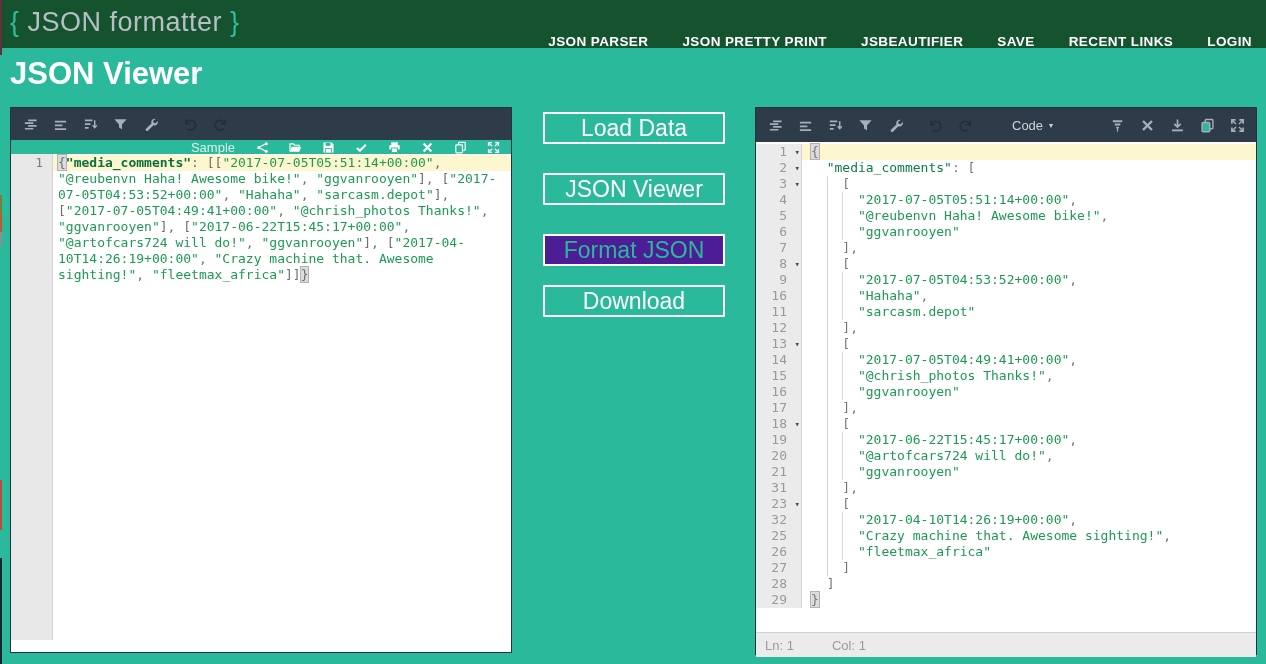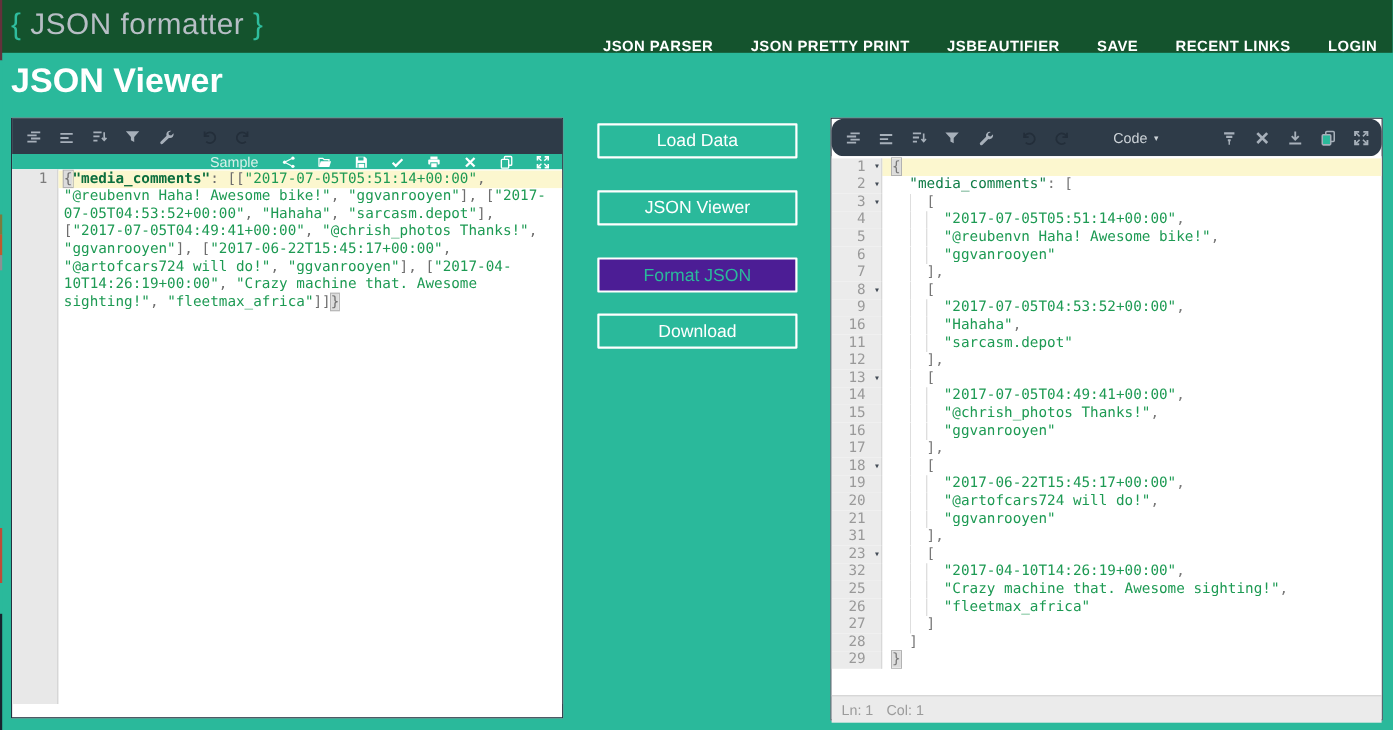--- a/index.html
+++ b/index.html
@@ -20,21 +20,21 @@
   .nav-item{color:#fff;font-size:13.5px;font-weight:bold;letter-spacing:.4px;cursor:pointer;white-space:nowrap;margin-top:35px;}
 
   .title{position:absolute;top:56px;left:10px;margin:0;font-size:31px;font-weight:bold;color:#fff;z-index:5;}
 
   
   .panel{position:absolute;background:#fff;border:1px solid #24313f;box-sizing:border-box;z-index:5;}
   .panel.left{left:10px;top:107px;width:502px;height:546px;}
   .panel.right{left:755px;top:107px;width:502px;height:548px;}
 
   .tb{height:32px;background:#2e3b48;display:flex;align-items:center;padding:0 8px;}
-  .tb2{height:34px;border-radius:11px;}
+  .tb2{height:34px;}
   .tb-group{display:flex;align-items:center;gap:8px;}
   .tbicon{width:22px;height:22px;display:flex;align-items:center;justify-content:center;color:#a7b0ba;cursor:pointer;flex:none;}
   .tbicon svg{width:15px;height:15px;display:block;}
   .tbicon.disabled{color:#232e3a;cursor:default;}
   .tbicon[data-name="undo-icon"]{margin-left:10px;}
   .mode{margin-left:36px;color:#cdd3d8;font-size:13px;cursor:pointer;display:flex;align-items:center;}
   .mode .caret{font-size:8px;margin-left:6px;color:#cdd3d8;}
   .tb-spacer{flex:1;}
 
   
@@ -55,38 +55,38 @@
   .edl .gutter{width:42px;flex:none;background:#e8e8e8;border-right:1px solid #d2d2d2;
     color:#7c7c7c;text-align:right;padding:1px 9px 0 0;box-sizing:border-box;}
   .codewrap{position:relative;flex:1;padding:1px 3px 0 5px;color:#6e6e6e;overflow:hidden;}
   .codewrap .hl{position:absolute;top:1px;left:0;right:0;height:16px;background:#fcf7cf;}
   .codetext{position:relative;white-space:pre-wrap;overflow-wrap:break-word;}
   .edl .k{font-weight:bold;color:#0b6e3d;}
 
   
   .actions{position:absolute;left:543px;top:112px;width:182px;display:flex;flex-direction:column;z-index:5;}
   .act{height:32px;box-sizing:border-box;border:2px solid #fff;border-radius:1px;background:transparent;
-    color:#fff;font-size:16px;font-family:"Liberation Sans",sans-serif;cursor:pointer;padding:0;line-height:27px;}
+    color:#fff;font-size:23px;font-family:"Liberation Sans",sans-serif;cursor:pointer;padding:0;line-height:27px;}
   .act.solid{background:#4c1d95;color:#2ab99b;}
   .act:nth-child(2){margin-top:29px;}
   .act:nth-child(3){margin-top:29px;}
   .act:nth-child(4){margin-top:19px;}
 
   
   .lines{height:490px;background:#fff;overflow:hidden;padding-top:2px;box-sizing:border-box;}
   .cline{display:flex;}
   .cline .gut{width:46px;flex:none;background:#ebebeb;border-right:1px solid #d6d6d6;position:relative;color:#999;box-sizing:border-box;}
   .cline .num{display:block;text-align:right;padding-right:14px;}
   .cline .fold{position:absolute;right:1px;top:1px;font-size:9px;line-height:14px;color:#434c57;cursor:pointer;}
   .cline .code{flex:1;padding-left:9px;color:#777;white-space:pre;}
   .cline.active .code{background:#fcf7cf;}
   .ind{display:inline-block;white-space:pre;}
   .ind.g{box-shadow:inset 1px 0 0 #d6d6d6;}
 
-  .status{height:24px;background:#ebebeb;border-top:1px solid #d2d2d2;display:flex;align-items:center;gap:12px;
+  .status{height:24px;background:#ebebeb;border-top:1px solid #d2d2d2;display:flex;align-items:center;gap:38px;
     padding:0 9px;color:#9b9b9b;font-size:13px;}
 </style>
 </head>
 <body>
 
 <div class="edge-strip" data-name="edge-share-strip" id="edge-strip">
     <div style="height: 55px; background: rgb(99, 49, 59);"></div>
     <div style="height: 140px; background: rgb(42, 185, 155);"></div>
     <div style="height: 18px; background: rgb(123, 123, 62);"></div>
     <div style="height: 19px; background: rgb(192, 90, 46);"></div>

